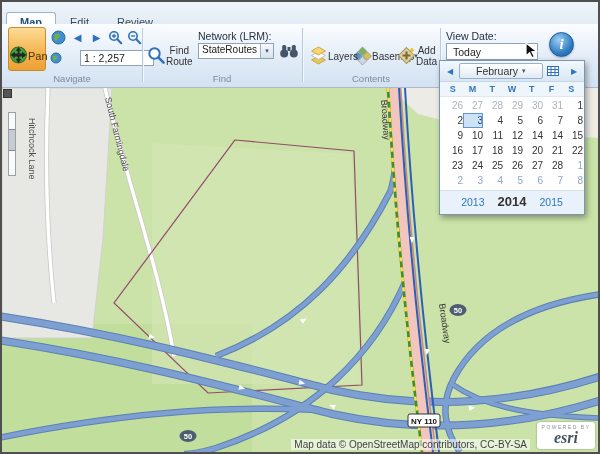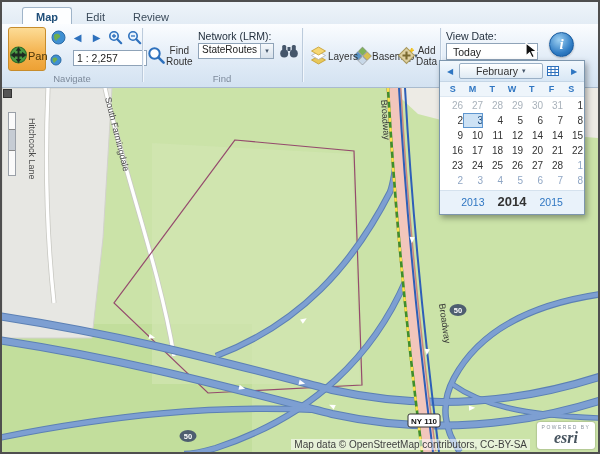--- a/index.html
+++ b/index.html
@@ -2,37 +2,37 @@
 <html><head>
 <meta charset="utf-8">
 <style>
   *{margin:0;padding:0;box-sizing:border-box}
   html,body{background:#9aa2aa}
   .app{position:relative;width:600px;height:454px;border:2px solid #4f4f4f;background:#dce8f4;
        font-family:"Liberation Sans",sans-serif;overflow:hidden}
 
   
   .tabbar{position:absolute;left:0;top:0;width:100%;height:30px;
-          background:linear-gradient(#eef4fa,#dfe9f3);display:flex;align-items:center;padding-left:20px}
+          background:linear-gradient(#eef4fa,#dfe9f3);display:flex;align-items:flex-end;padding-left:4px}
   .tab{height:20px;line-height:19px;padding:0 13px;font-size:11px;color:#3a4a5a;
        border:1px solid transparent;border-bottom:none;border-radius:3px 3px 0 0}
   .tab.active{background:#fdfeff;border-color:#9fb4c9;color:#1f4e79;font-weight:bold}
 
   
   .ribbon{position:absolute;left:0;top:22px;width:100%;height:64px;
           background:linear-gradient(#fbfdff,#e2ecf7 55%,#d3e2f1);border-bottom:1px solid #a9bbce}
   .divider{position:absolute;top:4px;height:54px;width:1px;background:#bccbdc;box-shadow:1px 0 0 #f2f7fc}
   .grouplabel{position:absolute;top:49px;font-size:9.5px;color:#7d8a9b;text-align:center}
   .rbtn{position:absolute;display:flex;flex-direction:row;align-items:center;justify-content:flex-start;
         border:1px solid transparent;border-radius:3px;font-size:10px;color:#333;padding-top:14px;text-align:center;line-height:11px}
   .pan{left:6px;top:3px;width:38px;height:44px;background:linear-gradient(#fcdc96,#f4b24e 60%,#eda134);
        border-color:#c78c2c;font-size:11px;color:#4a3408}
   .iconrow{position:absolute;left:48px;top:5px;display:flex;gap:2px}
   .smallbtn{width:17px;height:16px;display:flex;align-items:center;justify-content:center;font-size:10px;color:#2e71bd}
-  .scalerow{position:absolute;left:48px;top:26px;display:flex;align-items:flex-end;gap:11px}
+  .scalerow{position:absolute;left:48px;top:26px;display:flex;align-items:center;gap:18px}
   .scaleinput{width:74px;height:16px;border:1px solid #8fa3b8;font-size:10.5px;padding:0 3px;color:#222;
               font-family:"Liberation Sans",sans-serif}
   .netlabel{position:absolute;left:196px;top:6px;font-size:10.5px;color:#24313f}
   .netselect{position:absolute;left:196px;top:19px;width:76px;height:16px;border:1px solid #8fa3b8;background:#fff;
              display:flex;align-items:flex-start}
   .netselect .val{flex:1;font-size:10px;padding-left:3px;color:#222;white-space:nowrap;overflow:hidden}
   .netselect .arrow{width:13px;height:100%;border-left:1px solid #9fb0c2;background:linear-gradient(#f5f8fb,#d7e1eb);
                     font-size:7px;color:#44566a;display:flex;align-items:center;justify-content:center}
   .binocs{position:absolute;left:277px;top:19px;width:20px;height:16px}
   .vd-label{position:absolute;left:444px;top:6px;font-size:10.5px;color:#24313f}
@@ -199,20 +199,21 @@
     <div class="rbtn" style="left:394px;top:3px;width:42px;height:44px">
       <span>
         <svg width="19" height="19" viewBox="0 0 18 18">
           <path d="M9,1.5 L16.5,9 L9,16.5 L1.5,9 Z" fill="#ded0a0" stroke="#a8985c"></path>
           <path d="M9,5.2 V12.8 M5.2,9 H12.8" stroke="#7a6a30" stroke-width="2"></path>
           <path d="M14,2 V6 M12,4 H16" stroke="#f0c020" stroke-width="1.6"></path>
         </svg>
       </span>
       <span>Add Data</span>
     </div>
+    <div class="grouplabel" style="left:300px;width:138px">Contents</div>
 
     <div class="divider" style="left:438px"></div>
 
     <div class="vd-label">View Date:</div>
     <input class="vd-input" value="Today" style="">
 
     <div class="infobtn">
       <span>i</span>
     </div>
   </div>

